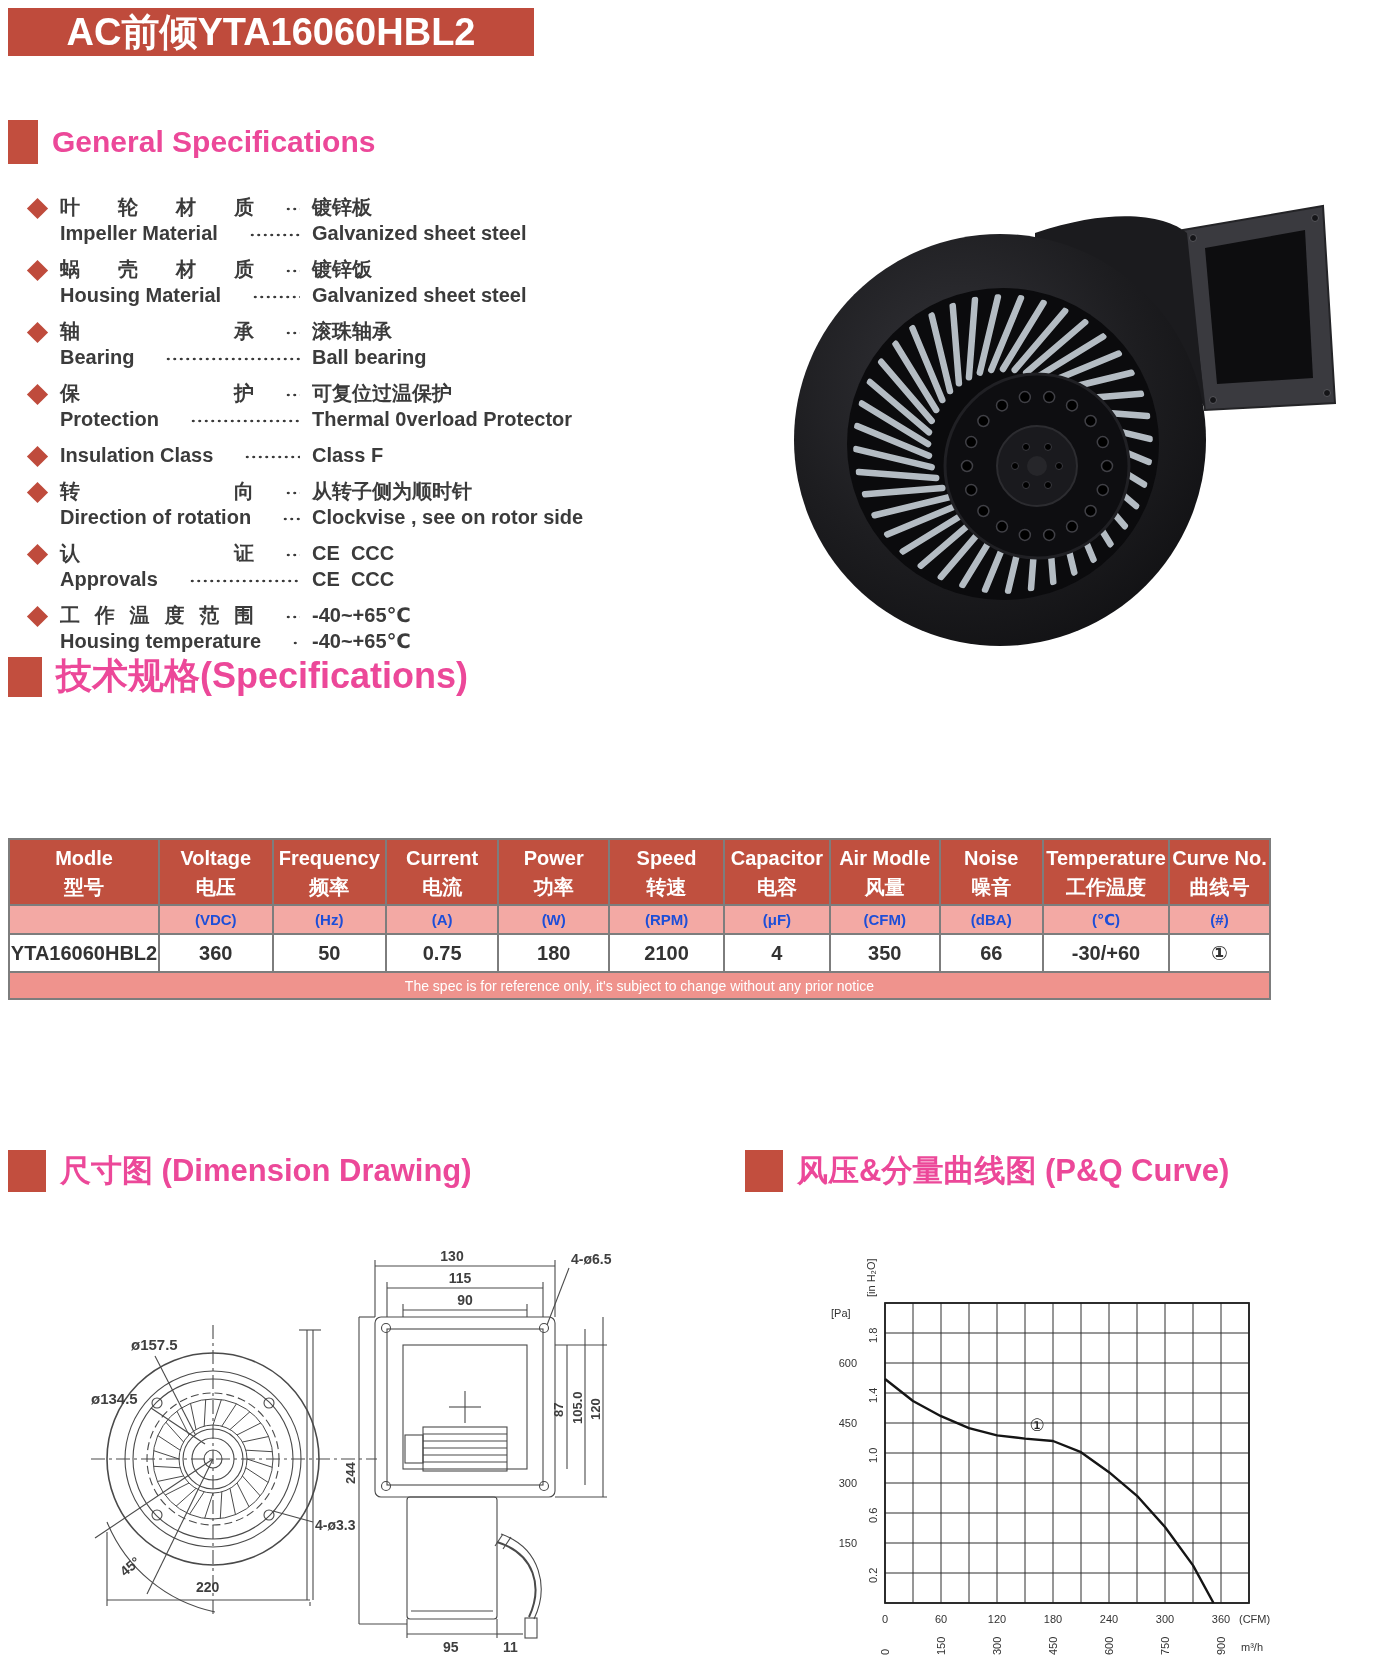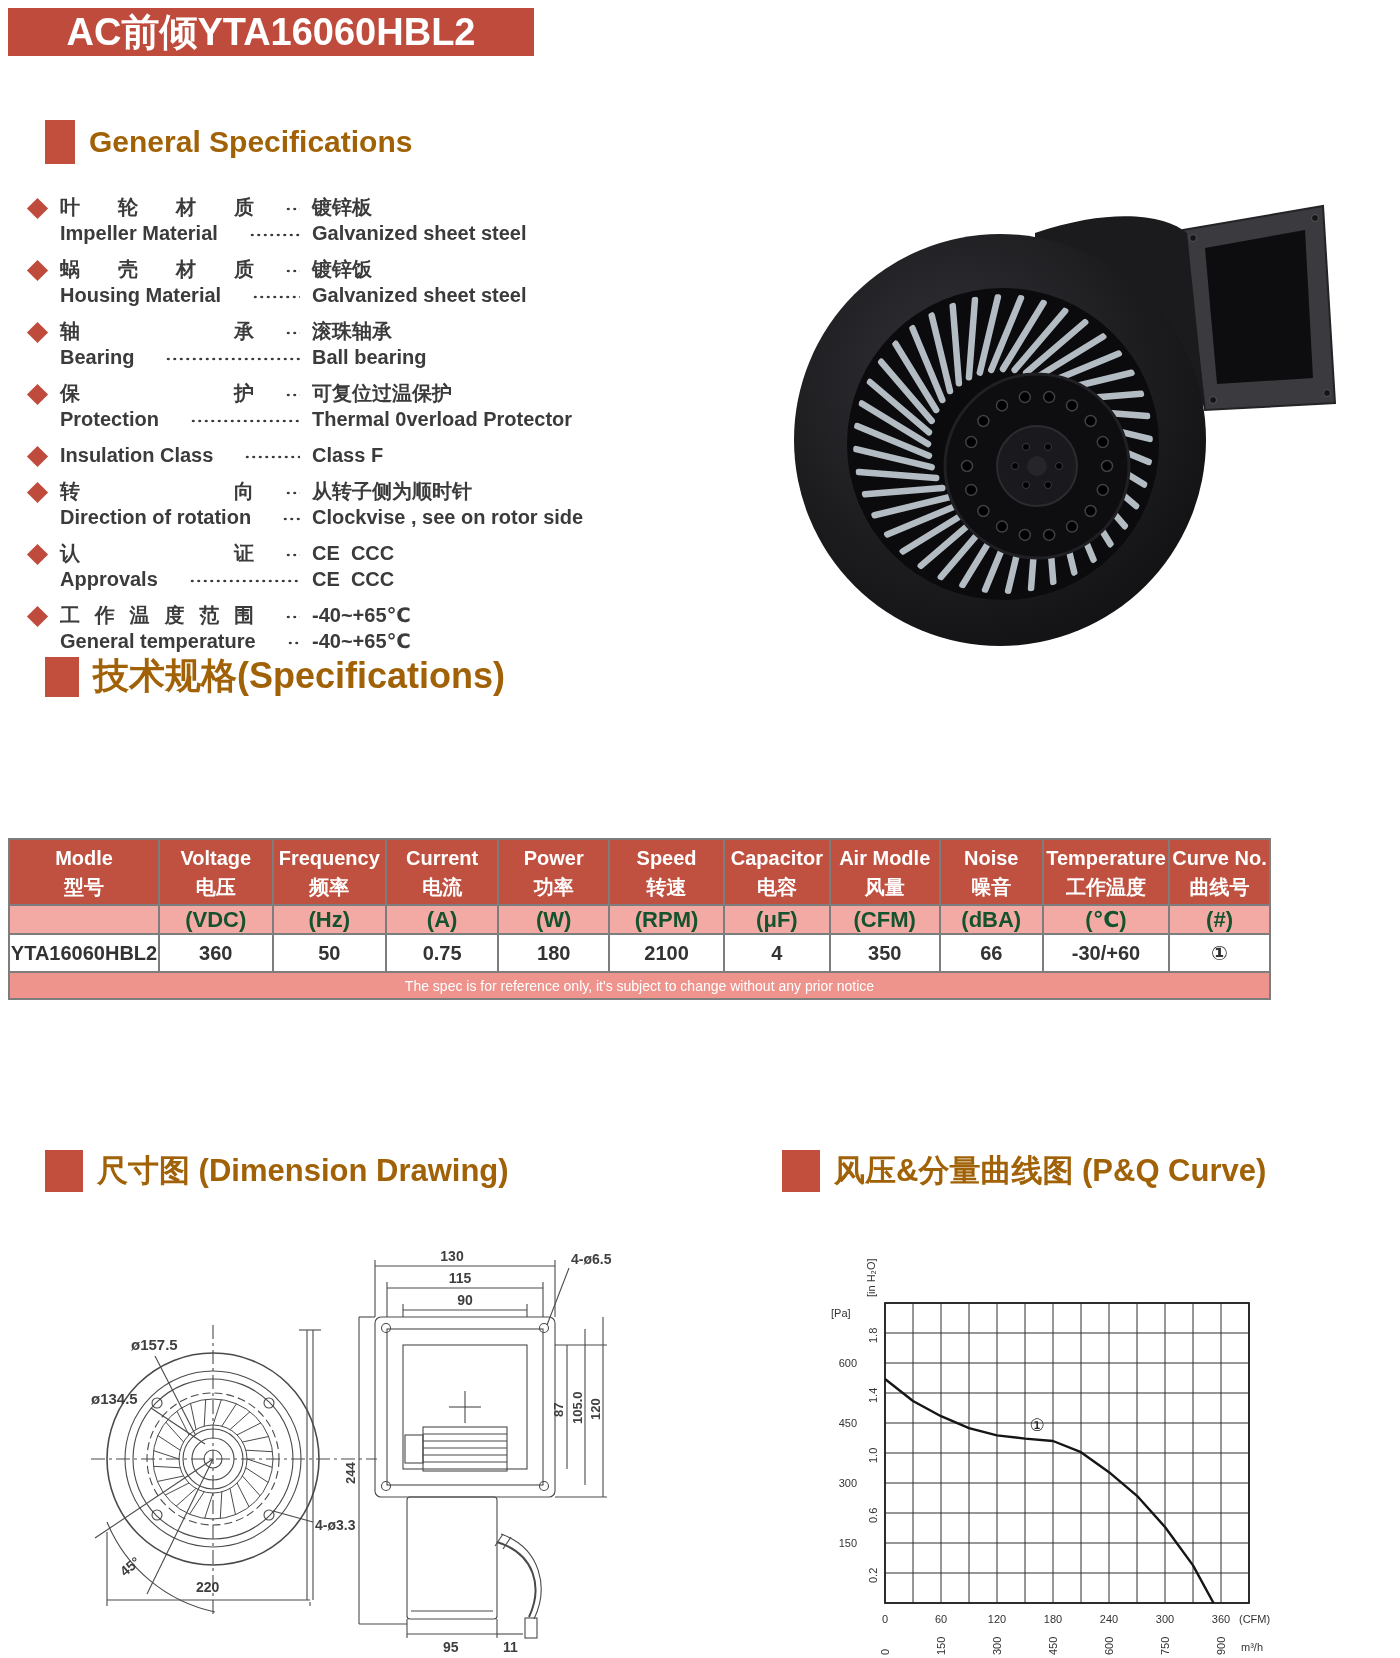--- a/index.html
+++ b/index.html
@@ -2,21 +2,21 @@
 <html><head>
 <meta charset="utf-8">
 <style>
   html,body{margin:0;padding:0;background:#ffffff;}
   .page{position:relative;width:1400px;height:1658px;background:#fff;overflow:hidden;
         font-family:"Liberation Sans","DejaVu Sans",sans-serif;color:#3b3b3b;}
   
   .title-bar{position:absolute;left:8px;top:8px;width:526px;height:48px;background:#bf4b3c;
              color:#fff;font-size:38px;font-weight:bold;display:flex;align-items:center;justify-content:center;}
   
-  .sec-head{position:absolute;display:flex;align-items:center;color:#a16207;font-weight:bold;margin-left:37px;}
+  .sec-head{position:absolute;display:flex;align-items:center;color:#ec4899;font-weight:bold;}
   .sec-head .sq{background:#c24e3e;margin-right:14px;flex:none;}
   #head-general{left:8px;top:120px;font-size:30px;}
   #head-general .sq{width:30px;height:44px;}
   #head-specs{left:8px;top:652px;font-size:36px;}
   #head-specs .sq{width:34px;height:40px;}
   #head-dim{left:8px;top:1150px;font-size:31px;}
   #head-dim .sq{width:38px;height:42px;}
   #head-pq{left:745px;top:1150px;font-size:31px;}
   #head-pq .sq{width:38px;height:42px;}
   
@@ -35,21 +35,21 @@
   .spec-value{flex:1;padding-left:12px;white-space:nowrap;}
   
   .fan-wrap{position:absolute;left:735px;top:178px;width:630px;height:470px;}
   
   .spec-table{position:absolute;left:8px;top:838px;width:1263px;border-collapse:collapse;
               table-layout:fixed;text-align:center;}
   .spec-table th,.spec-table td{border:2px solid #7d7d7d;padding:0;}
   .spec-table tr.h th{background:#c0503f;color:#fff;font-size:20px;font-weight:bold;height:64px;}
   .spec-table .he{line-height:30px;}
   .spec-table .hz{line-height:28px;}
-  .spec-table tr.u td{background:#f3a9a4;color:#14532d;font-size:22px;font-weight:bold;height:27px;margin-top:24px;}
+  .spec-table tr.u td{background:#f3a9a4;color:#1d4ed8;font-size:15px;font-weight:bold;height:27px;margin-top:24px;}
   .spec-table tr.d td{background:#fff;color:#333;font-size:20px;font-weight:bold;height:36px;}
   .spec-table tr.n td{background:#ef938d;color:#fff;font-size:14px;font-weight:normal;height:25px;}
   
   .dim-wrap{position:absolute;left:55px;top:1222px;width:660px;height:436px;}
   .pq-wrap{position:absolute;left:790px;top:1215px;width:610px;height:443px;}
   svg text{font-family:"Liberation Sans","DejaVu Sans",sans-serif;}
 </style>
 </head>
 <body>
 
@@ -194,21 +194,21 @@
       <div class="spec-lines">
         <div class="spec-line">
             <span class="lead">
               <span class="zl">工 作 温 度 范 围</span>
               <span class="dots"></span>
             </span>
             <span class="spec-value">-40~+65℃</span>
           </div>
         <div class="spec-line">
             <span class="lead">
-              <span class="el">General temperature</span>
+              <span class="el">Housing temperature</span>
               <span class="dots"></span>
             </span>
             <span class="spec-value">-40~+65℃</span>
           </div>
       </div>
     </div>
   </div>
 
   <div class="fan-wrap">
     <svg id="fan-svg" width="630" height="470" viewBox="0 0 630 470">

